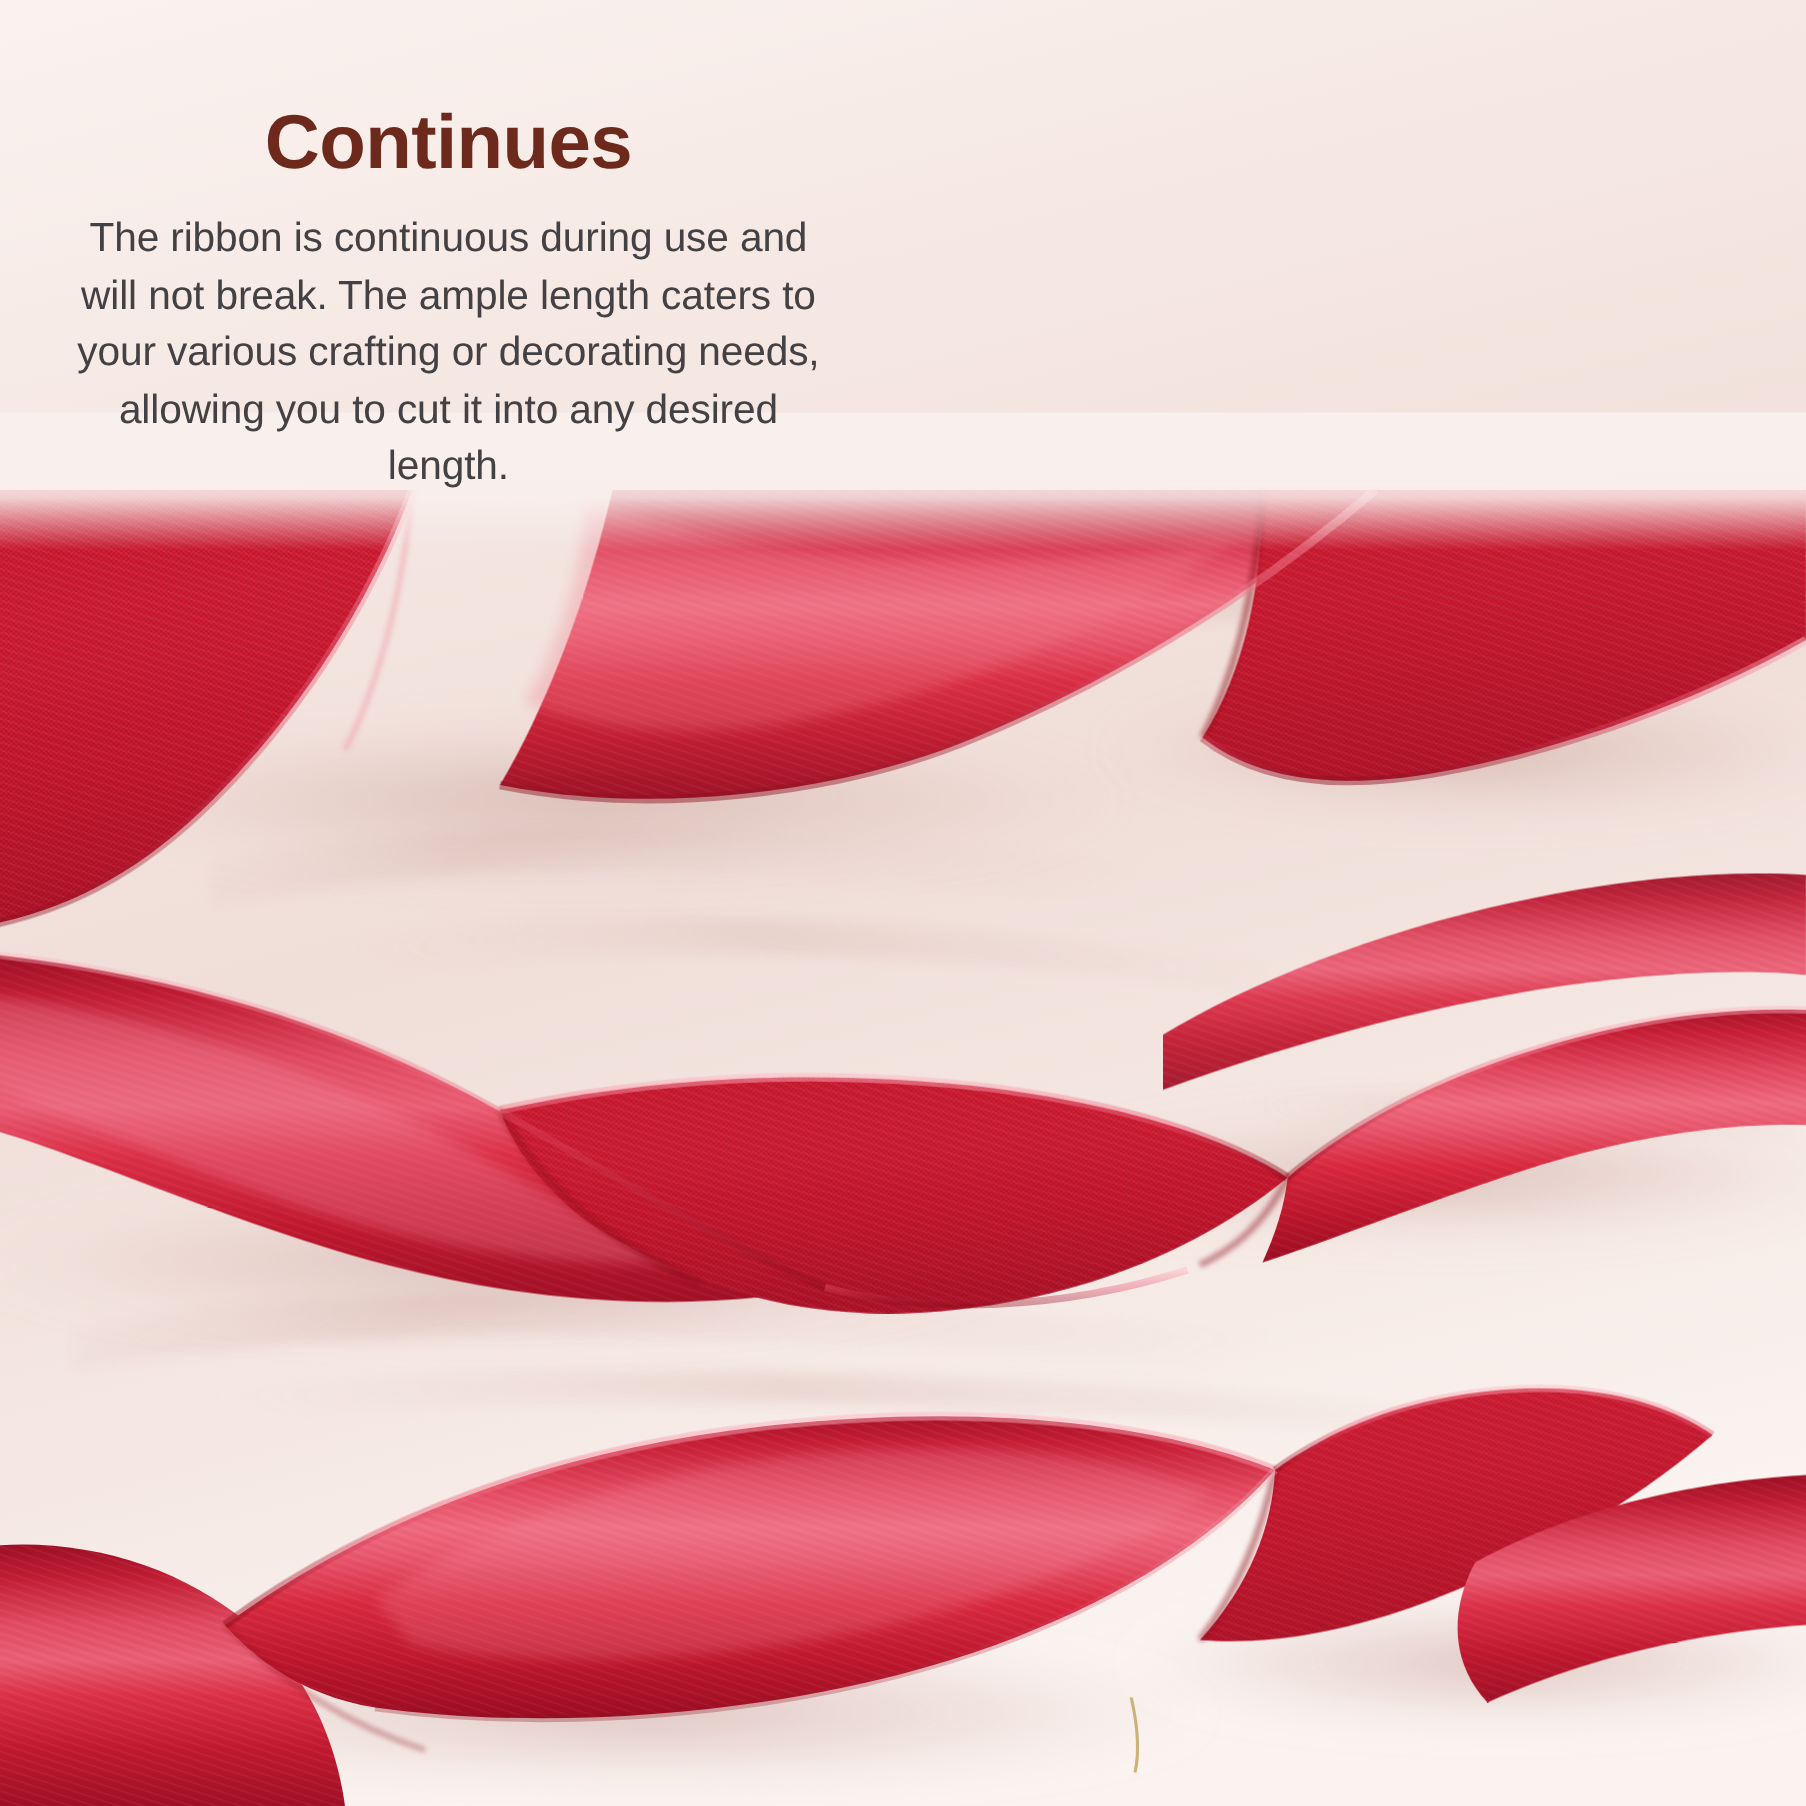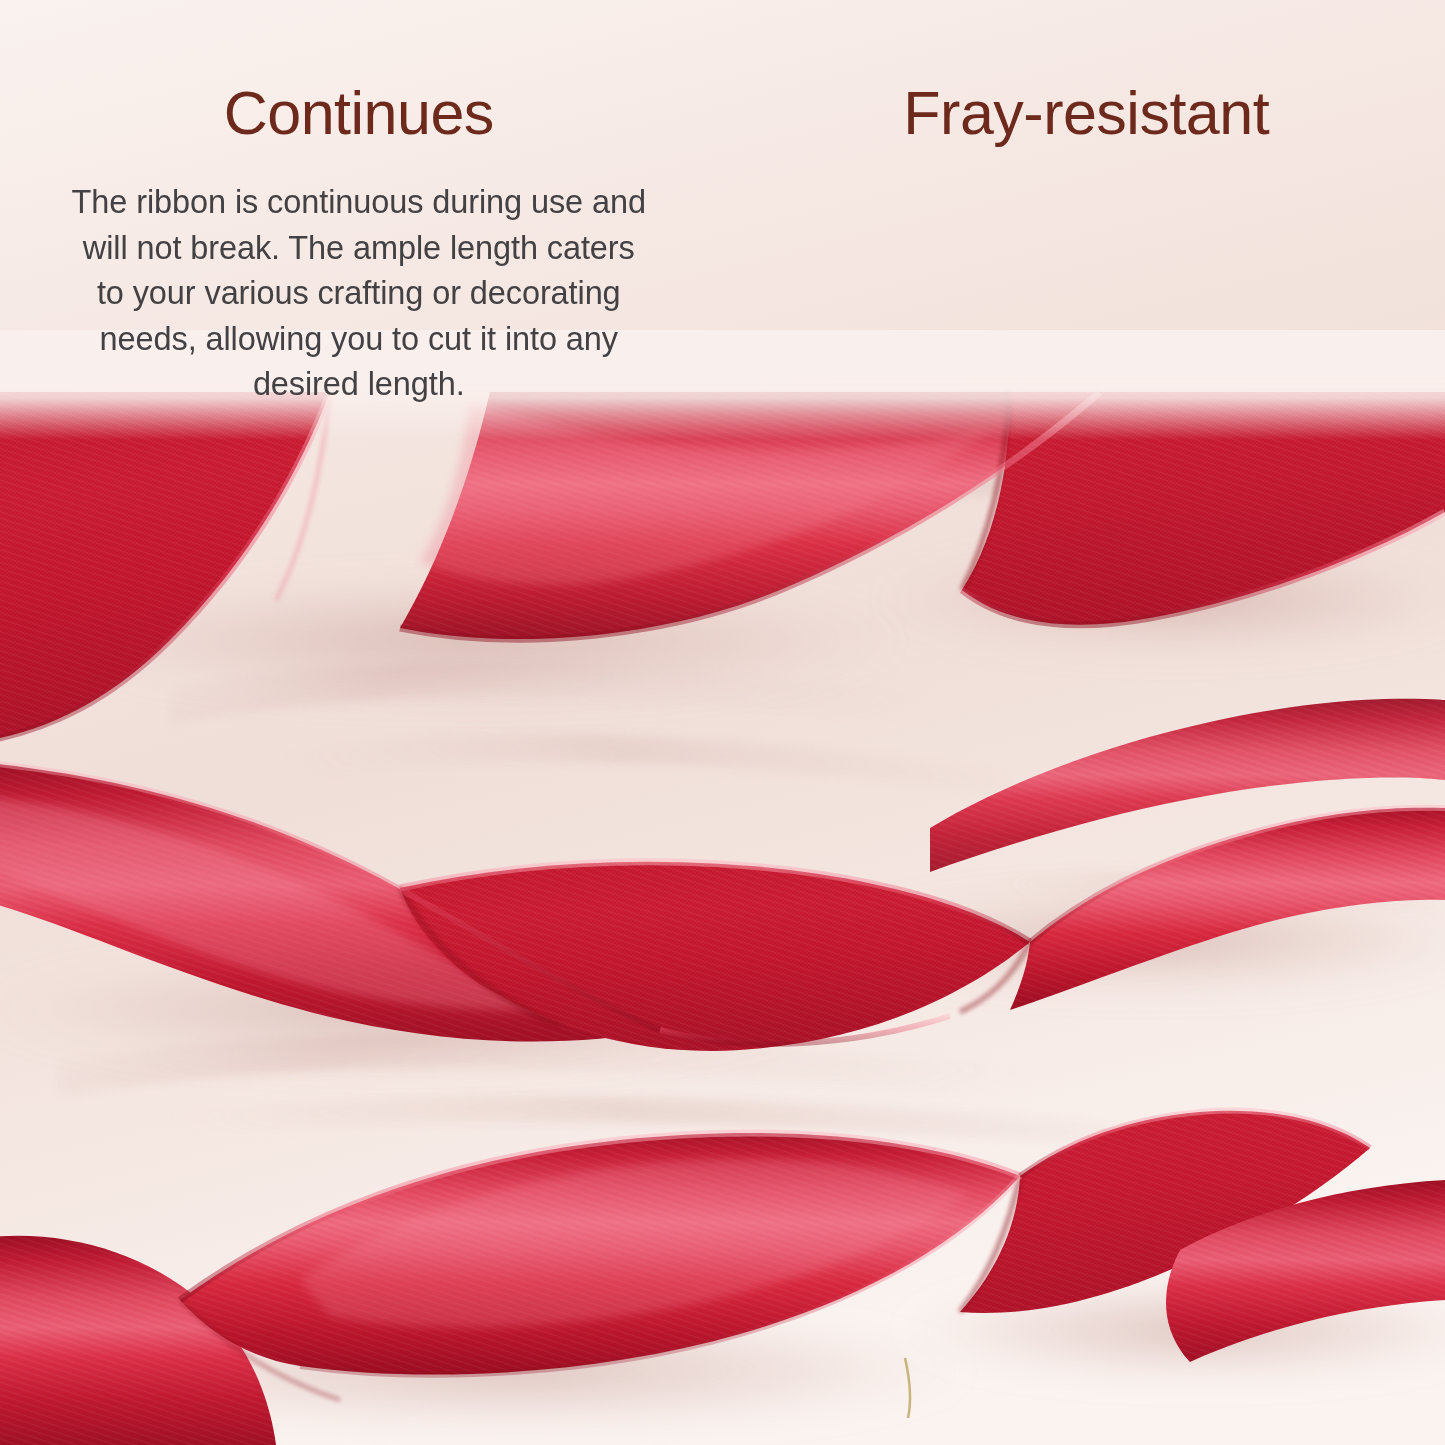--- a/index.html
+++ b/index.html
@@ -32,32 +32,32 @@
     flex: 1 1 0;
     text-align: center;
     box-sizing: border-box;
   }
   #col-left  { padding: 0 60px 0 55px; }
   #col-right { padding: 0 55px 0 60px; }
 
   .feature-title {
     font-size: 61px;
     line-height: 70px;
-    font-weight: 400;
+    font-weight: 700;
     color: #6d2a1c;
     letter-spacing: -0.5px;
     margin: 0;
     padding-top: 78px;
     white-space: nowrap;
   }
   .feature-body {
     font-size: 32.5px;
     line-height: 45.5px;
     color: #434143;
-    margin: 16px;
+    margin: 4px;
     padding-top: 16px;
     letter-spacing: -0.1px;
   }
 
   
   #photo {
     position: absolute;
     left: 0; top: 0;
     width: 1445px;
     height: 1445px;
@@ -308,18 +308,17 @@
   <div id="photo-fade"></div>
 
   <div id="text-panel">
 
     <div class="feature-col" id="col-left">
       <h2 class="feature-title">Continues</h2>
       <p class="feature-body">The ribbon is continuous during use and will not break. The ample length caters to your various crafting or decorating needs, allowing you to cut it into any desired length.</p>
     </div>
 
     <div class="feature-col" id="col-right">
-      <h2 class="feature-title">Fray-resistant</h2>
     </div>
 
   </div>
 
 </div>
 
 </body></html>

